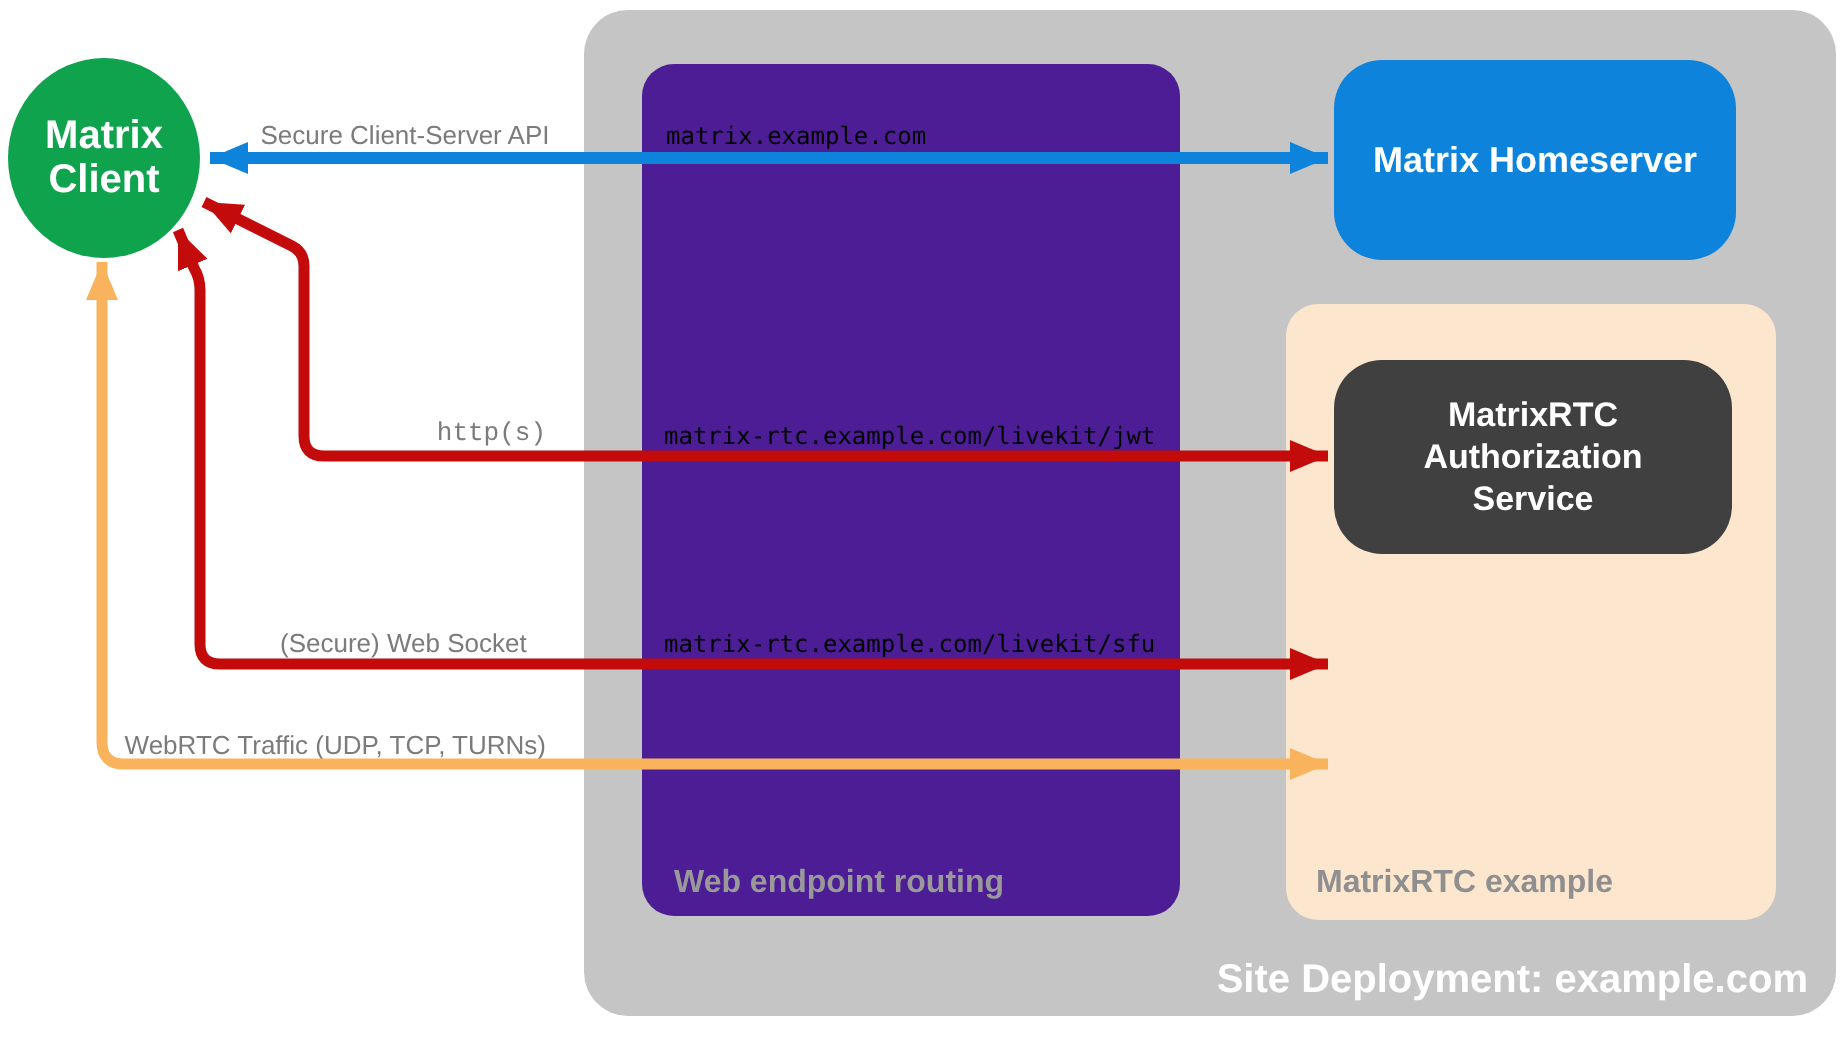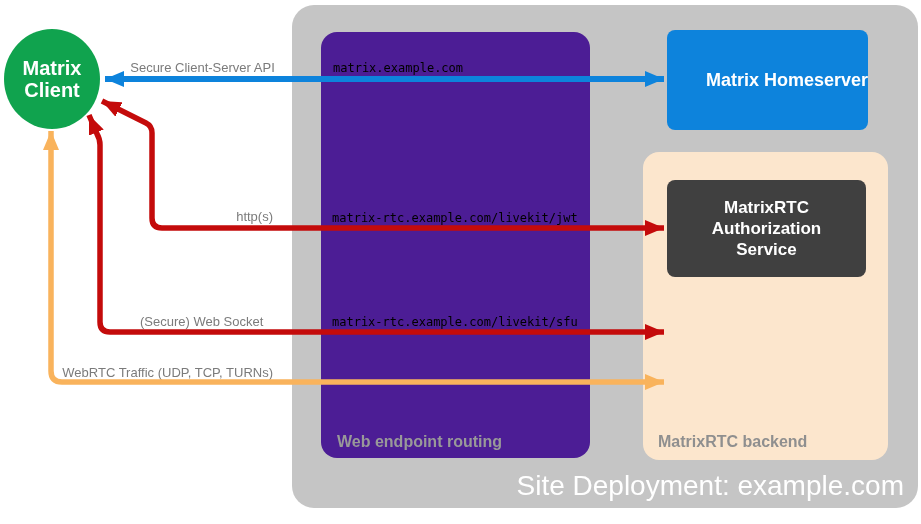--- a/index.html
+++ b/index.html
@@ -19,74 +19,74 @@
   .panel{position:absolute;border-radius:16px;}
   .routing-panel{left:321px;top:32px;width:269px;height:426px;background:#4c1d95;}
   .backend-panel{left:643px;top:152px;width:245px;height:308px;background:#FCE6CD;}
   .panel-label{
     position:absolute;left:16px;bottom:7px;
     font-weight:bold;font-size:16px;color:#999999;white-space:nowrap;
   }
   .backend-panel .panel-label{color:#8F8F8F;left:15px;bottom:9px;}
   
   .node{
-    position:absolute;border-radius:8px;
-    display:flex;align-items:center;justify-content:flex-end;
+    position:absolute;border-radius:24px;
+    display:flex;align-items:center;justify-content:center;
     color:#ffffff;font-weight:bold;text-align:center;
   }
   .node-homeserver{left:667px;top:30px;width:201px;height:100px;background:#0D83DC;font-size:18px;}
   .node-auth{left:667px;top:180px;width:199px;height:97px;background:#404040;font-size:17px;line-height:21px;padding:0 24px;box-sizing:border-box;}
   .node-sfu{left:667px;top:310px;width:199px;height:96px;background:#F9A83B;font-size:18px;}
   
   .client{
     position:absolute;left:4px;top:29px;width:96px;height:100px;border-radius:50%;
     background:#10A34E;display:flex;align-items:center;justify-content:center;
     color:#fff;font-weight:bold;font-size:20px;line-height:22px;text-align:center;
     padding:0 12px;box-sizing:border-box;
   }
   
   .site-label{
     position:absolute;right:14px;bottom:6px;
-    color:#ffffff;font-weight:normal;font-size:28px;white-space:nowrap;
+    color:#ffffff;font-weight:bold;font-size:20px;white-space:nowrap;
   }
   
   .endpoint{
     position:absolute;
     font-family:"DejaVu Sans Mono",monospace;
     font-size:12px;color:#000000;white-space:nowrap;line-height:14px;
   }
   .ep-0{left:333px;top:61px;}
   .ep-1{left:332px;top:211px;}
   .ep-2{left:332px;top:315px;}
   
   .arrow-label{
     position:absolute;font-size:13px;color:#7B7B7B;line-height:13px;white-space:nowrap;
   }
   .al-0{left:120px;top:61px;width:165px;text-align:center;}
-  .al-1{left:173px;top:210px;width:100px;text-align:right;}
+  .al-1{left:173px;top:210px;width:100px;text-align:right;font-family:Liberation Mono, monospace;}
   .al-2{left:140px;top:315px;width:133px;text-align:left;}
   .al-3{left:62px;top:366px;width:211px;text-align:right;}
   
   svg.arrows{position:absolute;left:0;top:0;z-index:10;pointer-events:none;}
 </style>
 </head>
 <body>
 
 <div class="canvas">
 
   <div class="outer">
     <div class="site-label">Site Deployment: example.com</div>
   </div>
 
   <div class="panel routing-panel">
     <div class="panel-label">Web endpoint routing</div>
   </div>
 
   <div class="panel backend-panel">
-    <div class="panel-label">MatrixRTC backend</div>
+    <div class="panel-label">MatrixRTC example</div>
   </div>
 
   <div class="node node-homeserver">
     <span>Matrix Homeserver</span>
   </div>
 
   <div class="node node-auth">
     <span>MatrixRTC Authorization Service</span>
   </div>
 

